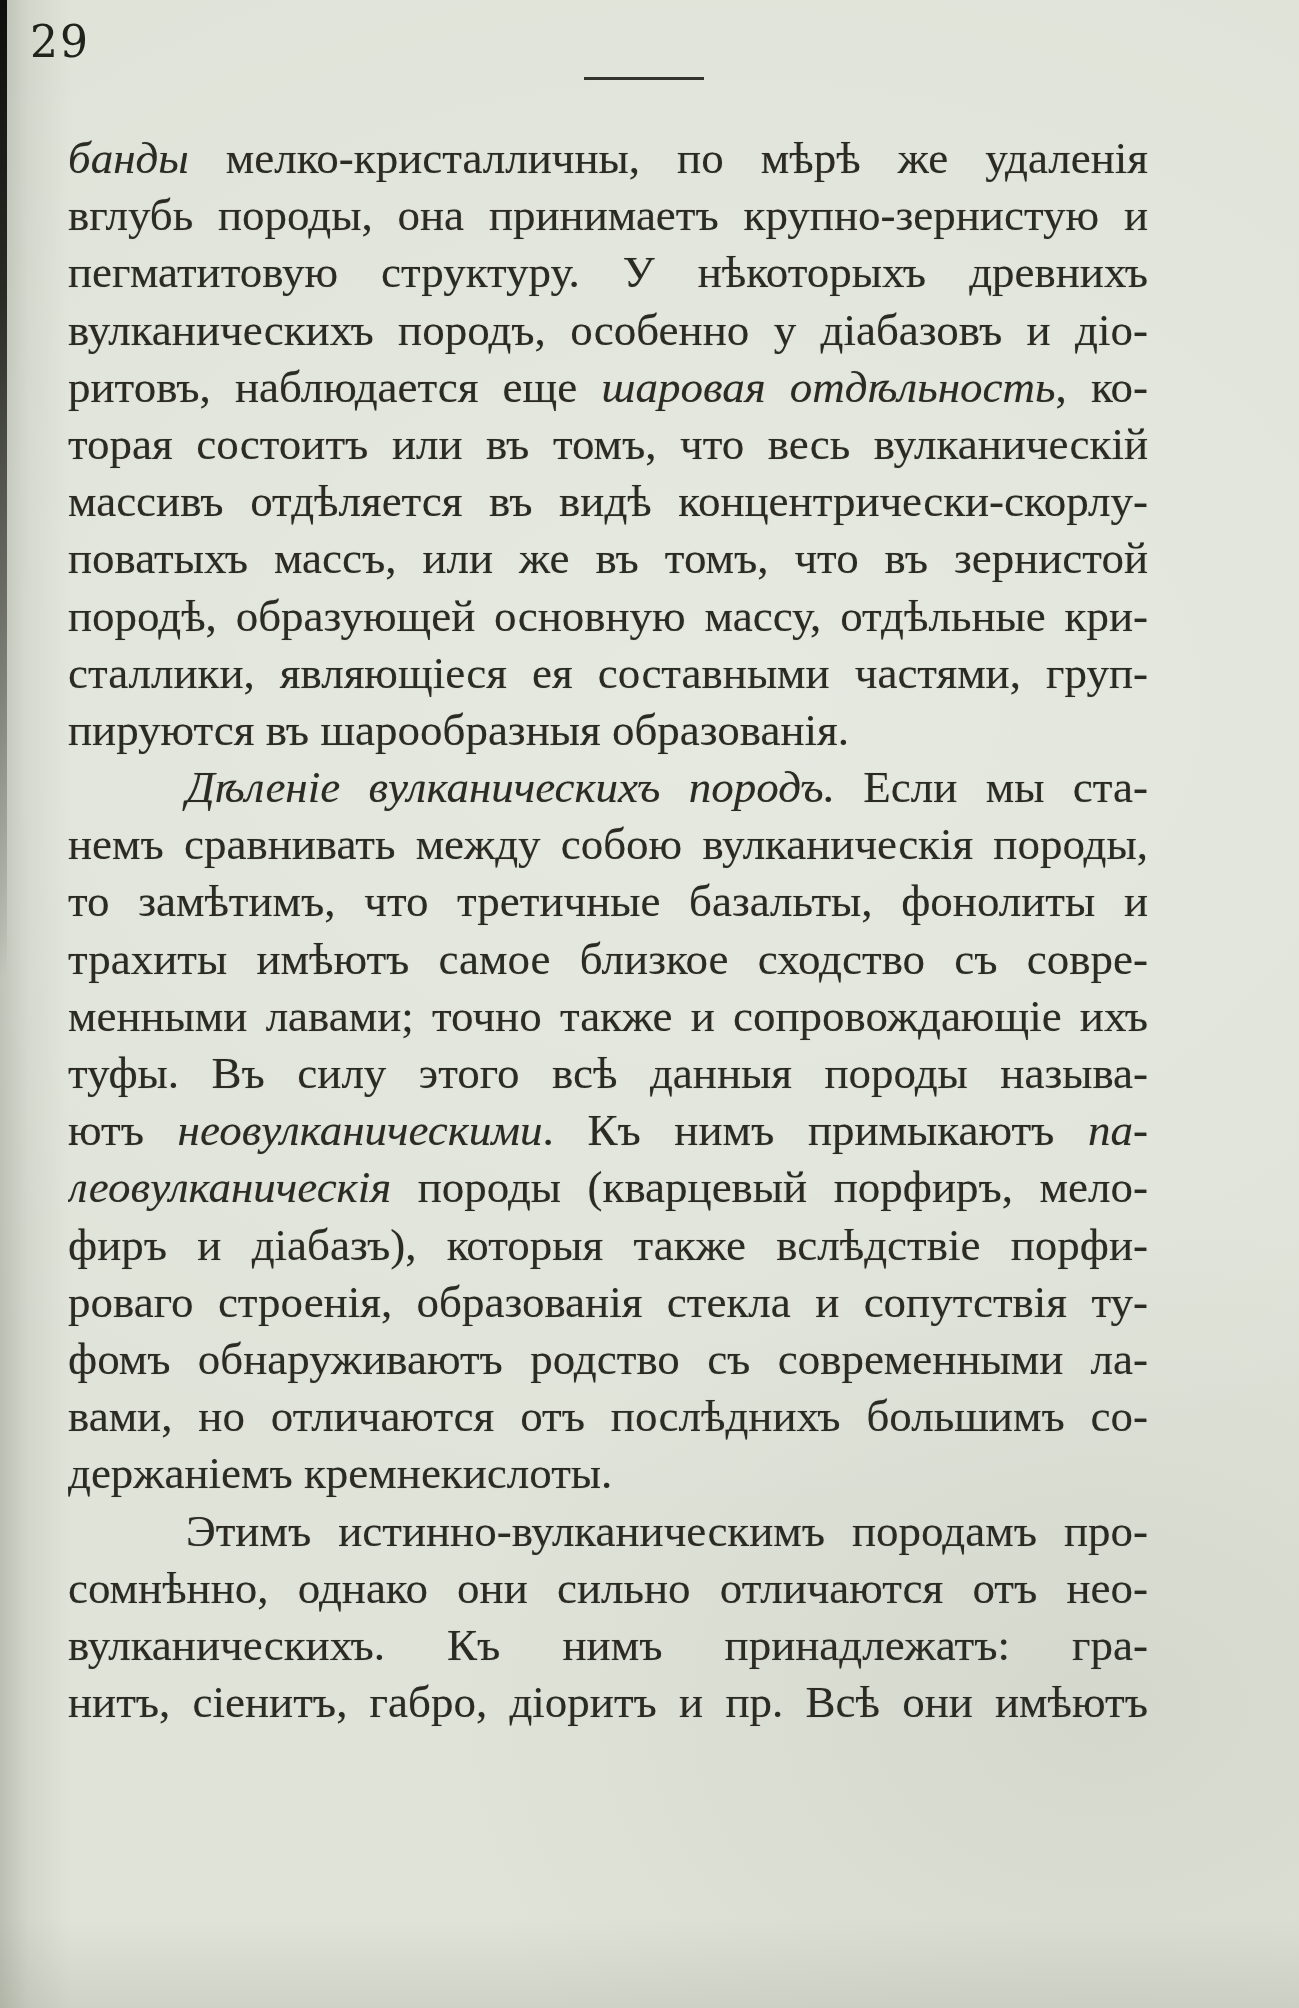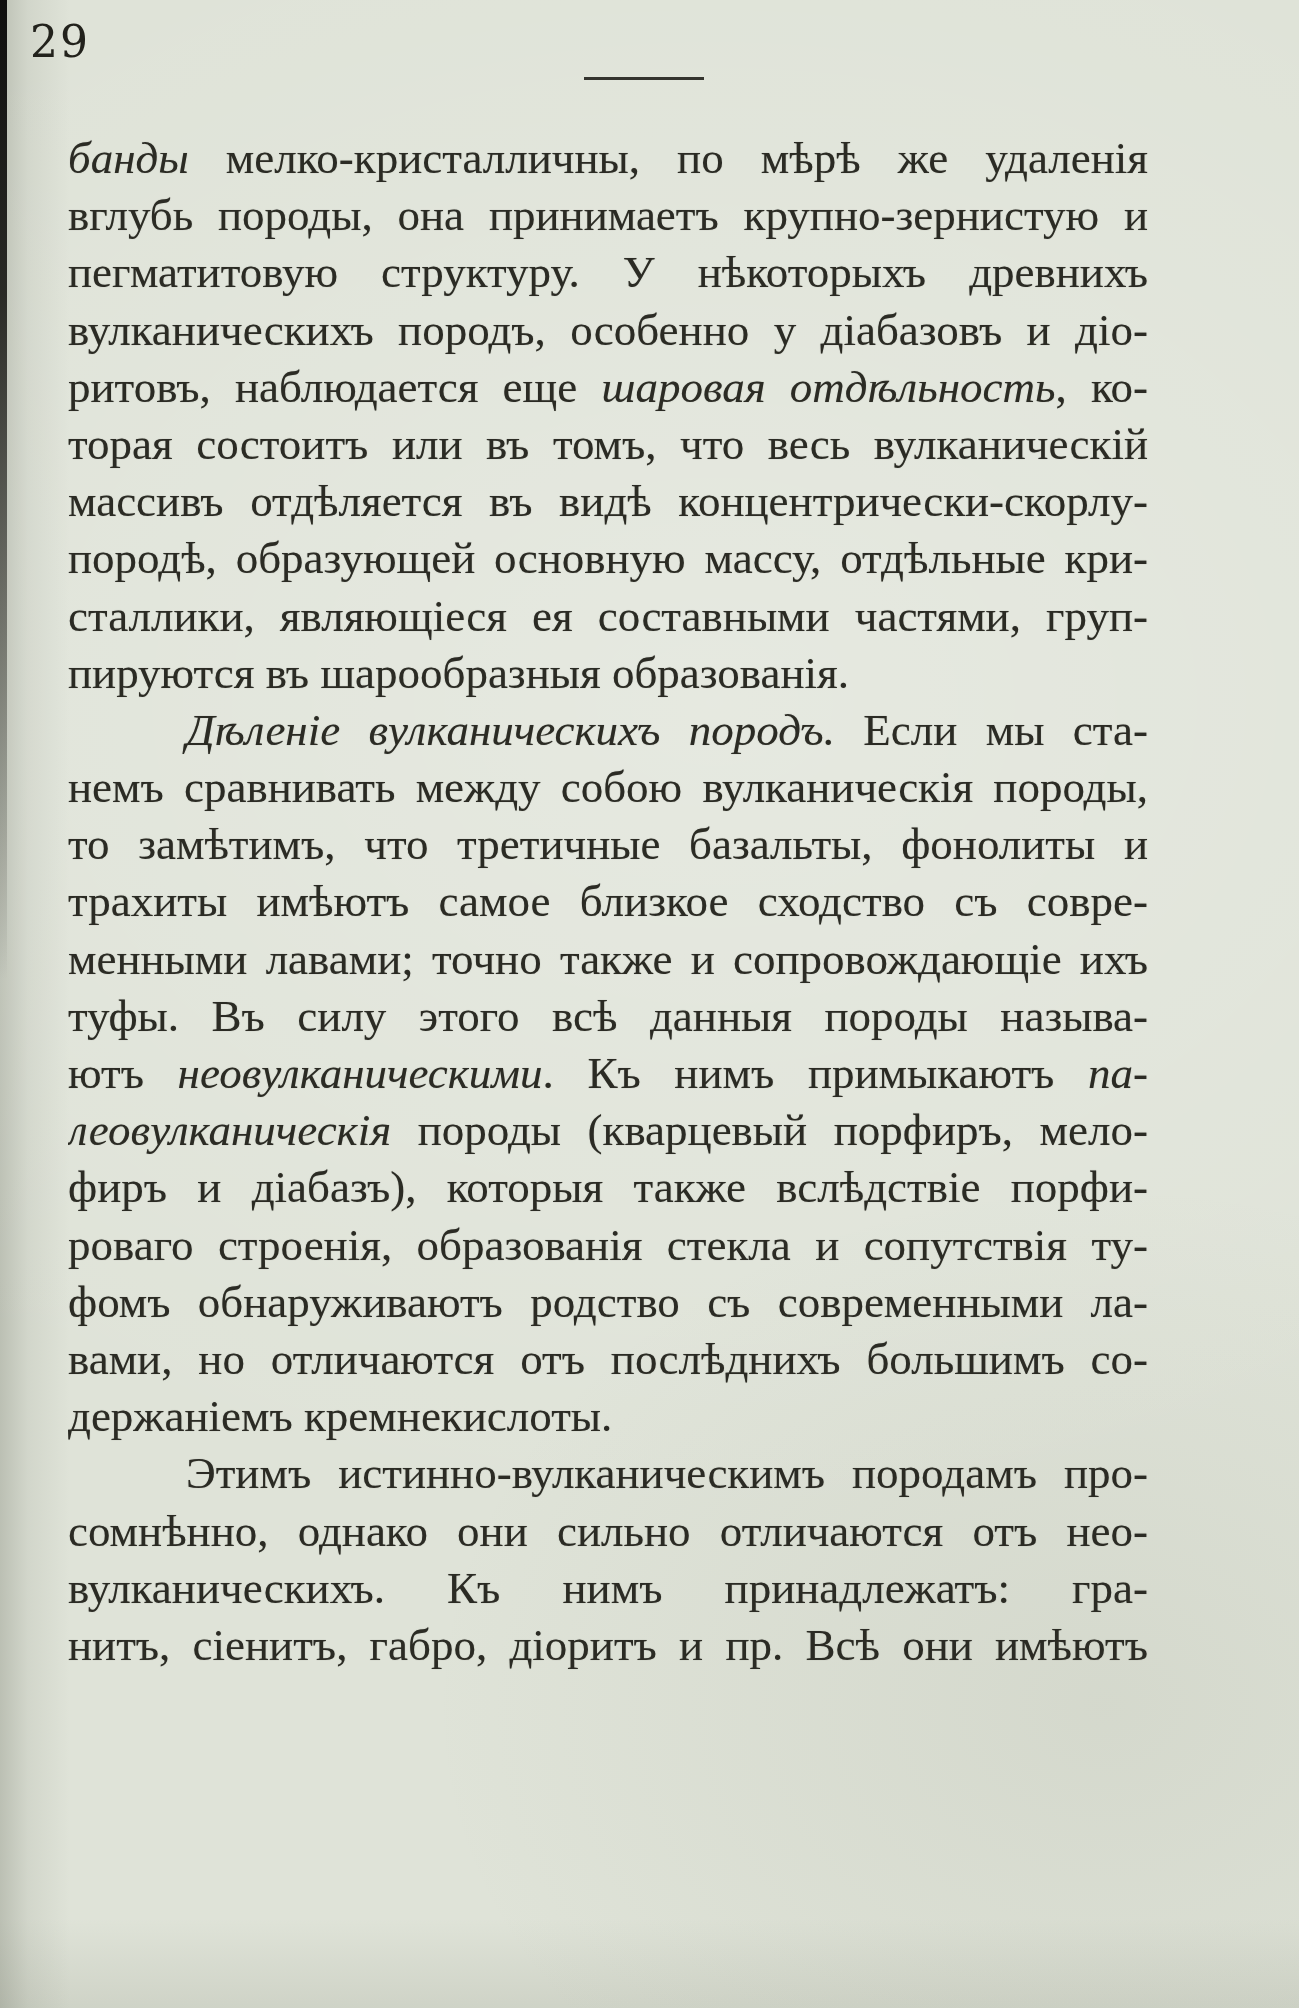--- a/index.html
+++ b/index.html
@@ -86,20 +86,21 @@
   </div>
 
   <div class="text-block">
       <div class="line"><span class="it">банды</span><span> мелко-кристалличны, по мѣрѣ же удаленія</span></div>
       <div class="line"><span>вглубь породы, она принимаетъ крупно-зернистую и</span></div>
       <div class="line"><span>пегматитовую структуру. У нѣкоторыхъ древнихъ</span></div>
       <div class="line"><span>вулканическихъ породъ, особенно у діабазовъ и діо-</span></div>
       <div class="line"><span>ритовъ, наблюдается еще </span><span class="it">шаровая отдѣльность</span><span>, ко-</span></div>
       <div class="line"><span>торая состоитъ или въ томъ, что весь вулканическій</span></div>
       <div class="line"><span>массивъ отдѣляется въ видѣ концентрически-скорлу-</span></div>
+      <div class="line"><span>поватыхъ массъ, или же въ томъ, что въ зернистой</span></div>
       <div class="line"><span>породѣ, образующей основную массу, отдѣльные кри-</span></div>
       <div class="line"><span>сталлики, являющіеся ея составными частями, груп-</span></div>
       <div class="line noJust"><span>пируются въ шарообразныя образованія.</span></div>
       <div class="line indent"><span class="it">Дѣленіе вулканическихъ породъ.</span><span> Если мы ста-</span></div>
       <div class="line"><span>немъ сравнивать между собою вулканическія породы,</span></div>
       <div class="line"><span>то замѣтимъ, что третичные базальты, фонолиты и</span></div>
       <div class="line"><span>трахиты имѣютъ самое близкое сходство съ совре-</span></div>
       <div class="line"><span>менными лавами; точно также и сопровождающіе ихъ</span></div>
       <div class="line"><span>туфы. Въ силу этого всѣ данныя породы называ-</span></div>
       <div class="line"><span>ютъ </span><span class="it">неовулканическими</span><span>. Къ нимъ примыкаютъ </span><span class="it">па-</span></div>

